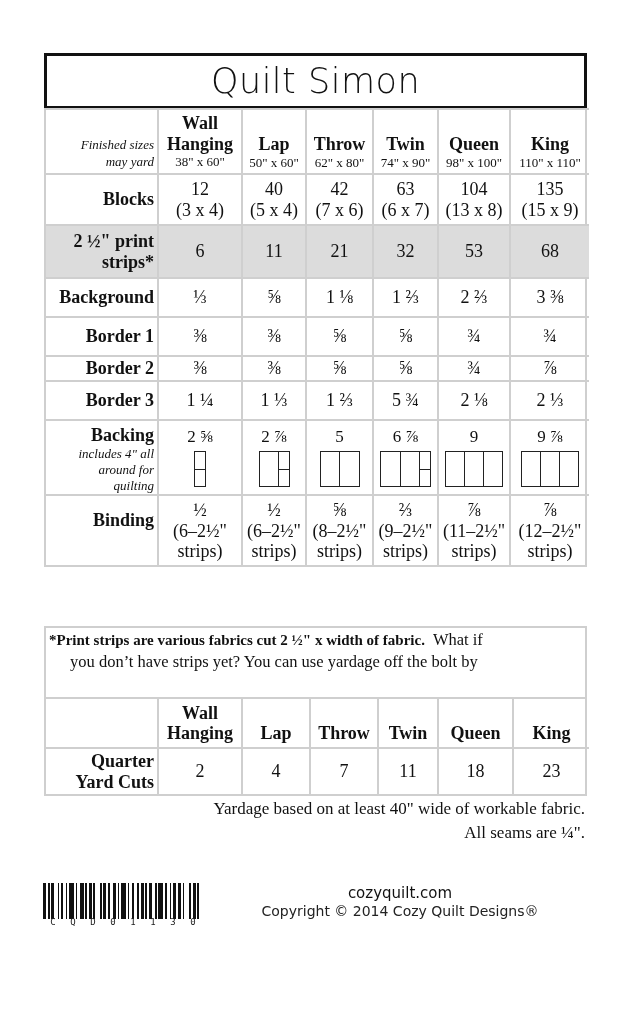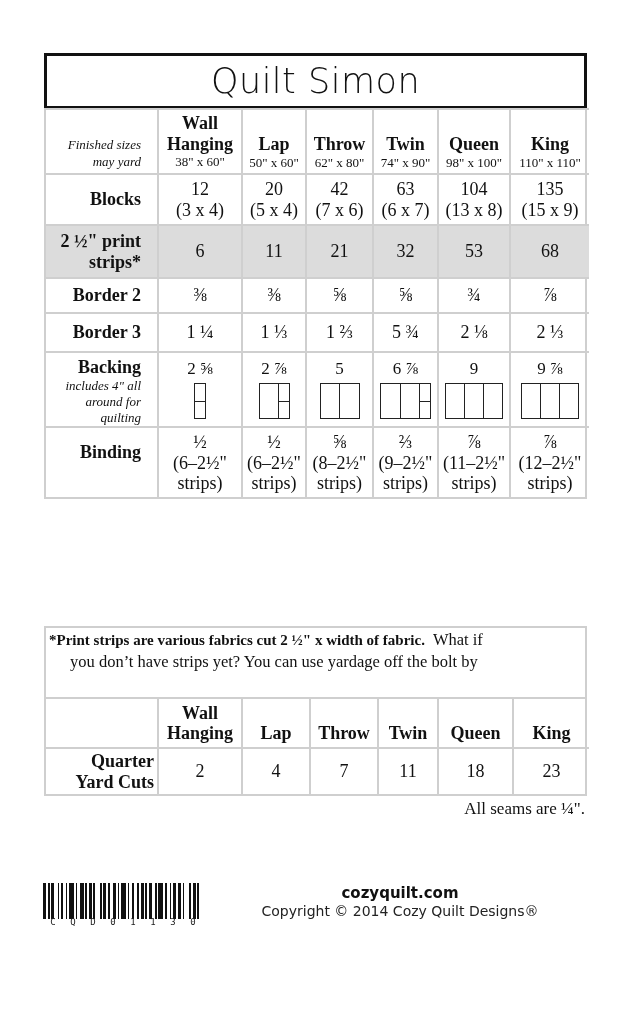--- a/index.html
+++ b/index.html
@@ -14,21 +14,21 @@
   .title-text { font-family: "DejaVu Sans", sans-serif; font-size: 35px; font-weight: 300; letter-spacing: 0.5px; color: #111; }
 
   
   .grid { left: 44px; top: 108px; width: 543px; border: 2px solid #cfcfcf; border-top: none; background: #fff; }
   .subtitle-row { height: 36px; display: flex; align-items: center; justify-content: center;
                   border-bottom: 2px solid #cfcfcf; font-family: "Liberation Serif", serif; font-weight: bold; font-size: 21px; }
 
   table.req { border-collapse: collapse; width: 100%; table-layout: fixed; }
   table.req td { border: 2px solid #cfcfcf; padding: 0; text-align: center; vertical-align: middle;
                  font-family: "Liberation Serif", serif; font-size: 18px; line-height: 1.15; }
-  table.req tr td:first-child { border-left: none; text-align: right; padding-right: 16px; }
+  table.req tr td:first-child { border-left: none; text-align: right; padding-right: 3px; }
   table.req tr td:last-child { border-right: none; }
   table.req tr:last-child td { border-bottom: none; }
   .rowhead { font-weight: bold; font-size: 18px; }
   .size-name { font-weight: bold; font-size: 18px; display: block; }
   .size-dim { font-size: 13px; display: block; margin-top: 1px; }
   .finished { font-style: italic; font-size: 13px; line-height: 1.3; }
   .shaded td { background: #dcdcdc; }
   .frac { font-size: 14px; }
   .big { font-size: 18px; }
   .small-note { font-style: italic; font-size: 13px; font-weight: normal; line-height: 1.25; display: block; }
@@ -64,21 +64,21 @@
 
   
   .barcode { left: 43px; top: 883px; width: 160px; height: 36px; display: flex; align-items: stretch; }
   .barcode span { display: block; height: 100%; }
   .barcode-label { left: 43px; top: 917px; width: 160px; display: flex; justify-content: space-around;
                    font-family: "DejaVu Sans Mono", monospace; font-size: 9px; color: #222; }
 
   .brand { left: 230px; top: 886px; width: 340px; text-align: center; font-family: "DejaVu Sans", sans-serif; }
   .brand-name { font-size: 17px; font-weight: bold; color: #111; }
   .brand-name sup { font-size: 9px; font-weight: normal; }
-  .brand-url { font-size: 15px; font-weight: bold; margin-top: -2px; }
+  .brand-url { font-size: 15px; font-weight: normal; margin-top: -2px; }
   .brand-copy { font-size: 14px; font-weight: normal; margin-top: 1px; color: #222; }
 </style>
 </head>
 <body>
 
 <div class="abs title-box">
   <span class="title-text">Quilt Simon</span>
 </div>
 
 <div class="abs grid">
@@ -124,40 +124,58 @@
       </td>
       <td style="vertical-align:bottom;padding-bottom:2px">
         <span class="size-name">King</span>
         <span class="size-dim">110" x 110"</span>
       </td>
     </tr>
 
     <tr style="height:51px">
       <td class="rowhead">Blocks</td>
       <td><span>12</span><br><span>(3 x 4)</span></td>
-      <td><span>20</span><br><span>(5 x 4)</span></td>
+      <td><span>40</span><br><span>(5 x 4)</span></td>
       <td><span>42</span><br><span>(7 x 6)</span></td>
       <td><span>63</span><br><span>(6 x 7)</span></td>
       <td><span>104</span><br><span>(13 x 8)</span></td>
       <td><span>135</span><br><span>(15 x 9)</span></td>
     </tr>
 
     <tr class="shaded" style="height:53px">
       <td class="rowhead"><span>2 ½" print</span><br><span>strips*</span></td>
       <td>6</td>
       <td>11</td>
       <td>21</td>
       <td>32</td>
       <td>53</td>
       <td>68</td>
     </tr>
 
-
-
-    <tr style="height:35px">
+    <tr style="height:39px">
+      <td class="rowhead">Background</td>
+      <td class="big">⅓</td>
+      <td class="frac">⅝</td>
+      <td class="big">1 ⅛</td>
+      <td class="big">1 ⅔</td>
+      <td class="big">2 ⅔</td>
+      <td class="big">3 ⅜</td>
+    </tr>
+
+    <tr style="height:39px">
+      <td class="rowhead">Border 1</td>
+      <td class="frac">⅜</td>
+      <td class="frac">⅜</td>
+      <td class="frac">⅝</td>
+      <td class="frac">⅝</td>
+      <td class="frac">¾</td>
+      <td class="frac">¾</td>
+    </tr>
+
+    <tr style="height:25px">
       <td class="rowhead">Border 2</td>
       <td class="frac">⅜</td>
       <td class="frac">⅜</td>
       <td class="frac">⅝</td>
       <td class="frac">⅝</td>
       <td class="frac">¾</td>
       <td class="frac">⅞</td>
     </tr>
 
     <tr style="height:39px">
@@ -269,20 +287,21 @@
       <td>7</td>
       <td>11</td>
       <td>18</td>
       <td>23</td>
     </tr>
   </tbody>
     </table>
 </div>
 
 <div class="abs footer-notes">
+  <div>Yardage based on at least 40" wide of workable fabric.</div>
   <div>All seams are ¼".</div>
 </div>
 
 <div class="abs barcode" id="barcode">
     <span style="width: 3.26531px; background: rgb(17, 17, 17);"></span>
     <span style="width: 1.63265px; background: rgb(255, 255, 255);"></span>
     <span style="width: 1.63265px; background: rgb(17, 17, 17);"></span>
     <span style="width: 1.63265px; background: rgb(255, 255, 255);"></span>
     <span style="width: 3.26531px; background: rgb(17, 17, 17);"></span>
     <span style="width: 3.26531px; background: rgb(255, 255, 255);"></span>

